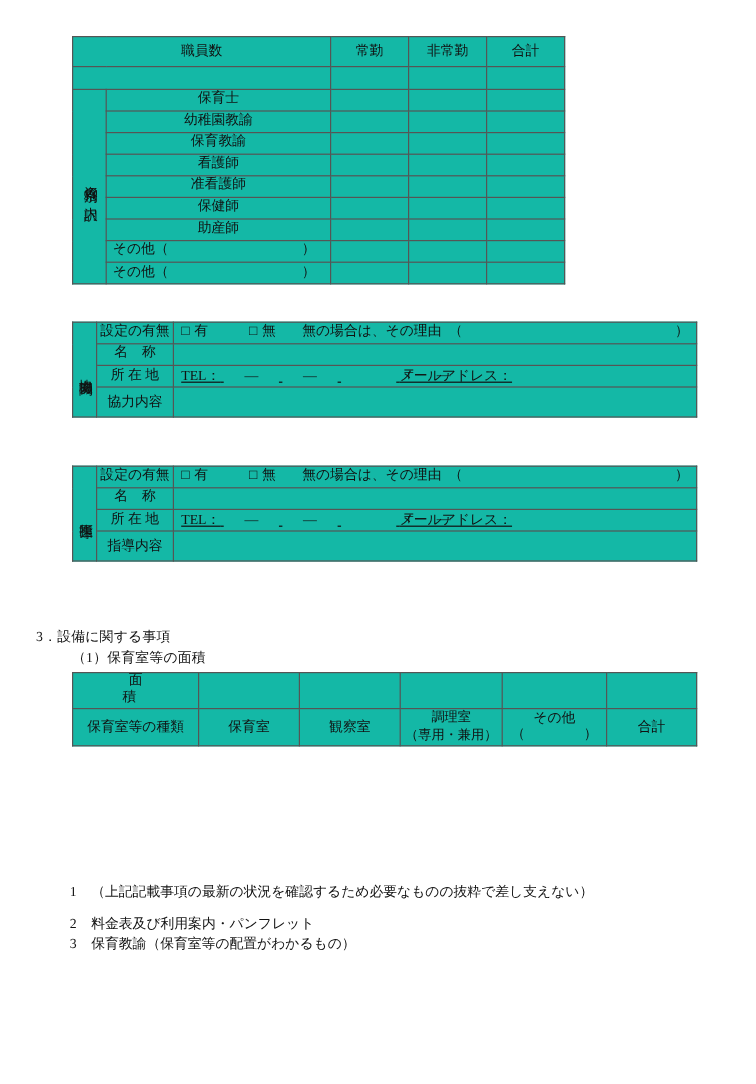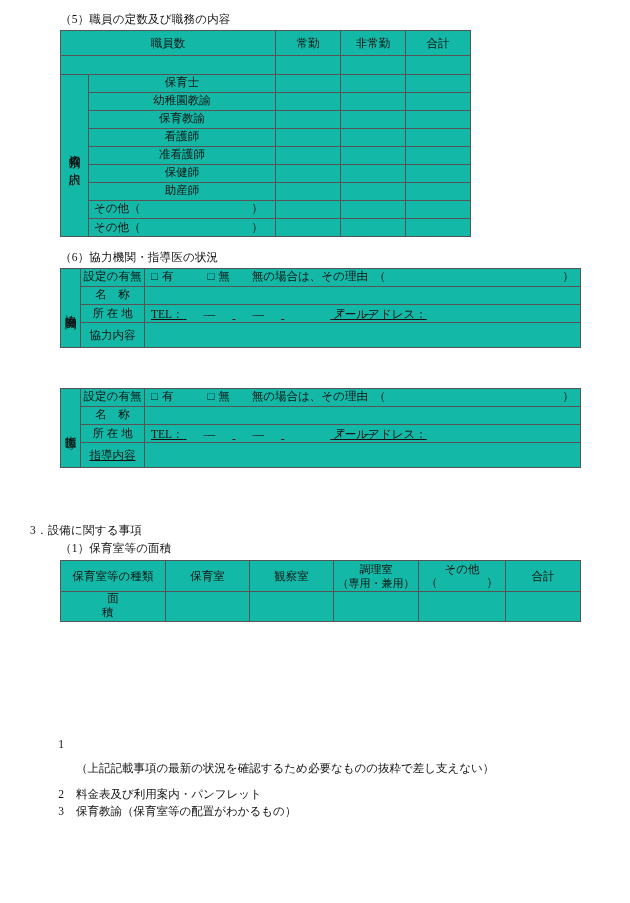--- a/index.html
+++ b/index.html
@@ -121,29 +121,28 @@
   .note-item {
     display: flex;
     margin-top: 1px;
   }
   .note-num {
     width: 30px;
     flex: 0 0 30px;
     text-align: center;
   }
   .note-body { flex: 1 1 auto; }
-  .note-sub { display: block; text-indent: 0; margin-top: 24px; }
+  .note-sub { display: block; text-indent: 0; }
   .note-gap { margin-top: 9px; }
 </style>
 </head>
 <body>
 
 <div class="page">
 
-  <div class="heading" style="left:60px; top:12px;">（5）職員の定数及び職務の内容</div>
 
   <table class="form" style="left:60px; top:30px; width:410px;">
     <colgroup>
       <col style="width:28px">
       <col style="width:187px">
       <col style="width:65px">
       <col style="width:65px">
       <col style="width:65px">
     </colgroup>
     <tbody>
@@ -221,21 +220,20 @@
             <span style="margin-left:auto; padding-right:12px;">）</span>
           </div>
         </td>
         <td class="dash-t"></td>
         <td class="dash-t"></td>
         <td class="dash-t"></td>
       </tr>
     </tbody>
   </table>
 
-  <div class="heading" style="left:60px; top:250px;">（6）協力機関・指導医の状況</div>
 
   <table class="form" style="left:60px; top:268px; width:520px;">
     <colgroup>
       <col style="width:20px">
       <col style="width:64px">
       <col style="width:436px">
     </colgroup>
     <tbody>
       <tr>
         <td class="vert" rowspan="4">協力機関</td>
@@ -319,70 +317,70 @@
           <div class="addr-line2">
             <span>TEL：</span>
             <span class="tel-dash">—</span>
             <span class="tel-dash">—</span>
             <span class="mail-gap"></span>
             <span>メールアドレス：</span>
           </div>
         </td>
       </tr>
       <tr>
-        <td style="height:24px;text-decoration:underline;">指導内容</td>
+        <td style="height:24px;">指導内容</td>
         <td></td>
       </tr>
     </tbody>
   </table>
 
   <div class="heading" style="left:30px; top:523px;">3．設備に関する事項</div>
   <div class="heading" style="left:60px; top:541px;">（1）保育室等の面積</div>
 
   <table class="form" style="left:60px; top:560px; width:520px;">
     <colgroup>
       <col style="width:105px">
       <col style="width:84px">
       <col style="width:84px">
       <col style="width:85px">
       <col style="width:87px">
       <col style="width:75px">
     </colgroup>
     <tbody>
       <tr>
+        <td class="dash-b" style="height:26px;">
+          <span class="spread3">面　　　積</span>
+        </td>
+        <td class="dash-b"></td>
+        <td class="dash-b"></td>
+        <td class="dash-b"></td>
+        <td class="dash-b"></td>
+        <td class="dash-b"></td>
+      </tr>
+      <tr>
         <td style="height:30px;">保育室等の種類</td>
         <td>保育室</td>
         <td>観察室</td>
         <td>
           <span class="hdr-two-line">
             <span>調理室</span><br>
             <span>（専用・兼用）</span>
           </span>
         </td>
         <td>
           <span class="other-hdr">
             <span class="l1">その他</span>
             <span class="l2">
               <span>（</span>
               <span>）</span>
             </span>
           </span>
         </td>
         <td>合計</td>
       </tr>
-      <tr>
-        <td class="dash-b" style="height:26px;">
-          <span class="spread3">面　　　積</span>
-        </td>
-        <td class="dash-b"></td>
-        <td class="dash-b"></td>
-        <td class="dash-b"></td>
-        <td class="dash-b"></td>
-        <td class="dash-b"></td>
-      </tr>
     </tbody>
   </table>
 
   <div class="notes">
 
     <div class="note-item">
       <span class="note-num">1</span>
       <span class="note-body">
         <span class="note-sub">（上記記載事項の最新の状況を確認するため必要なものの抜粋で差し支えない）</span>
       </span>

